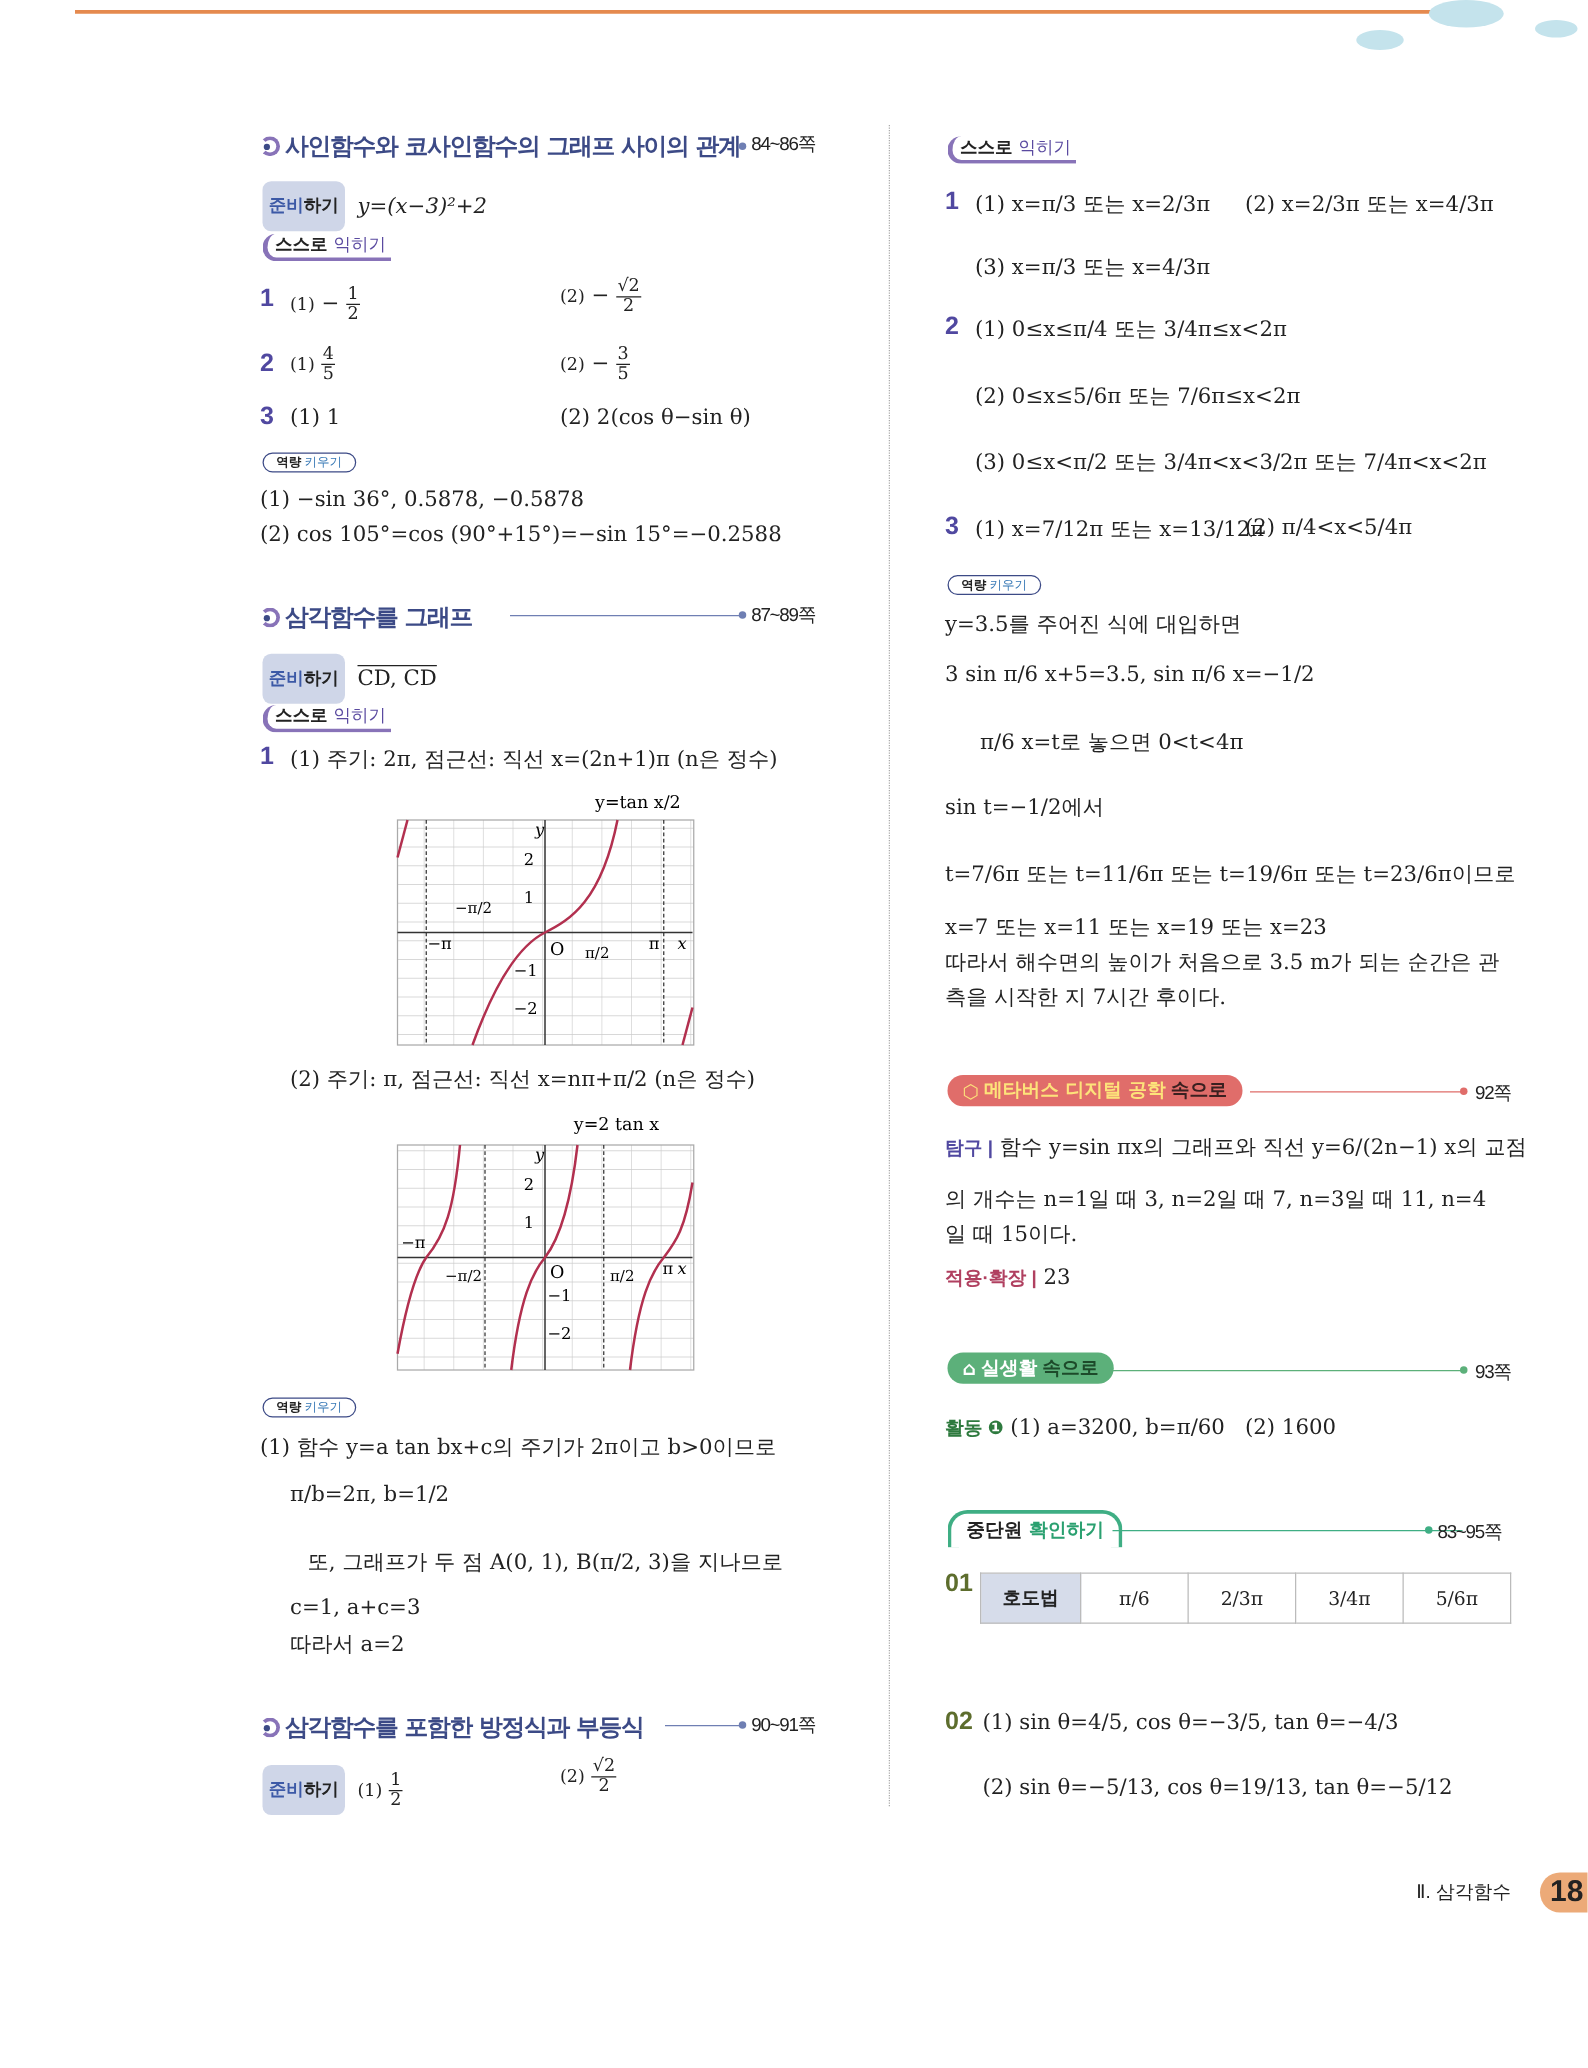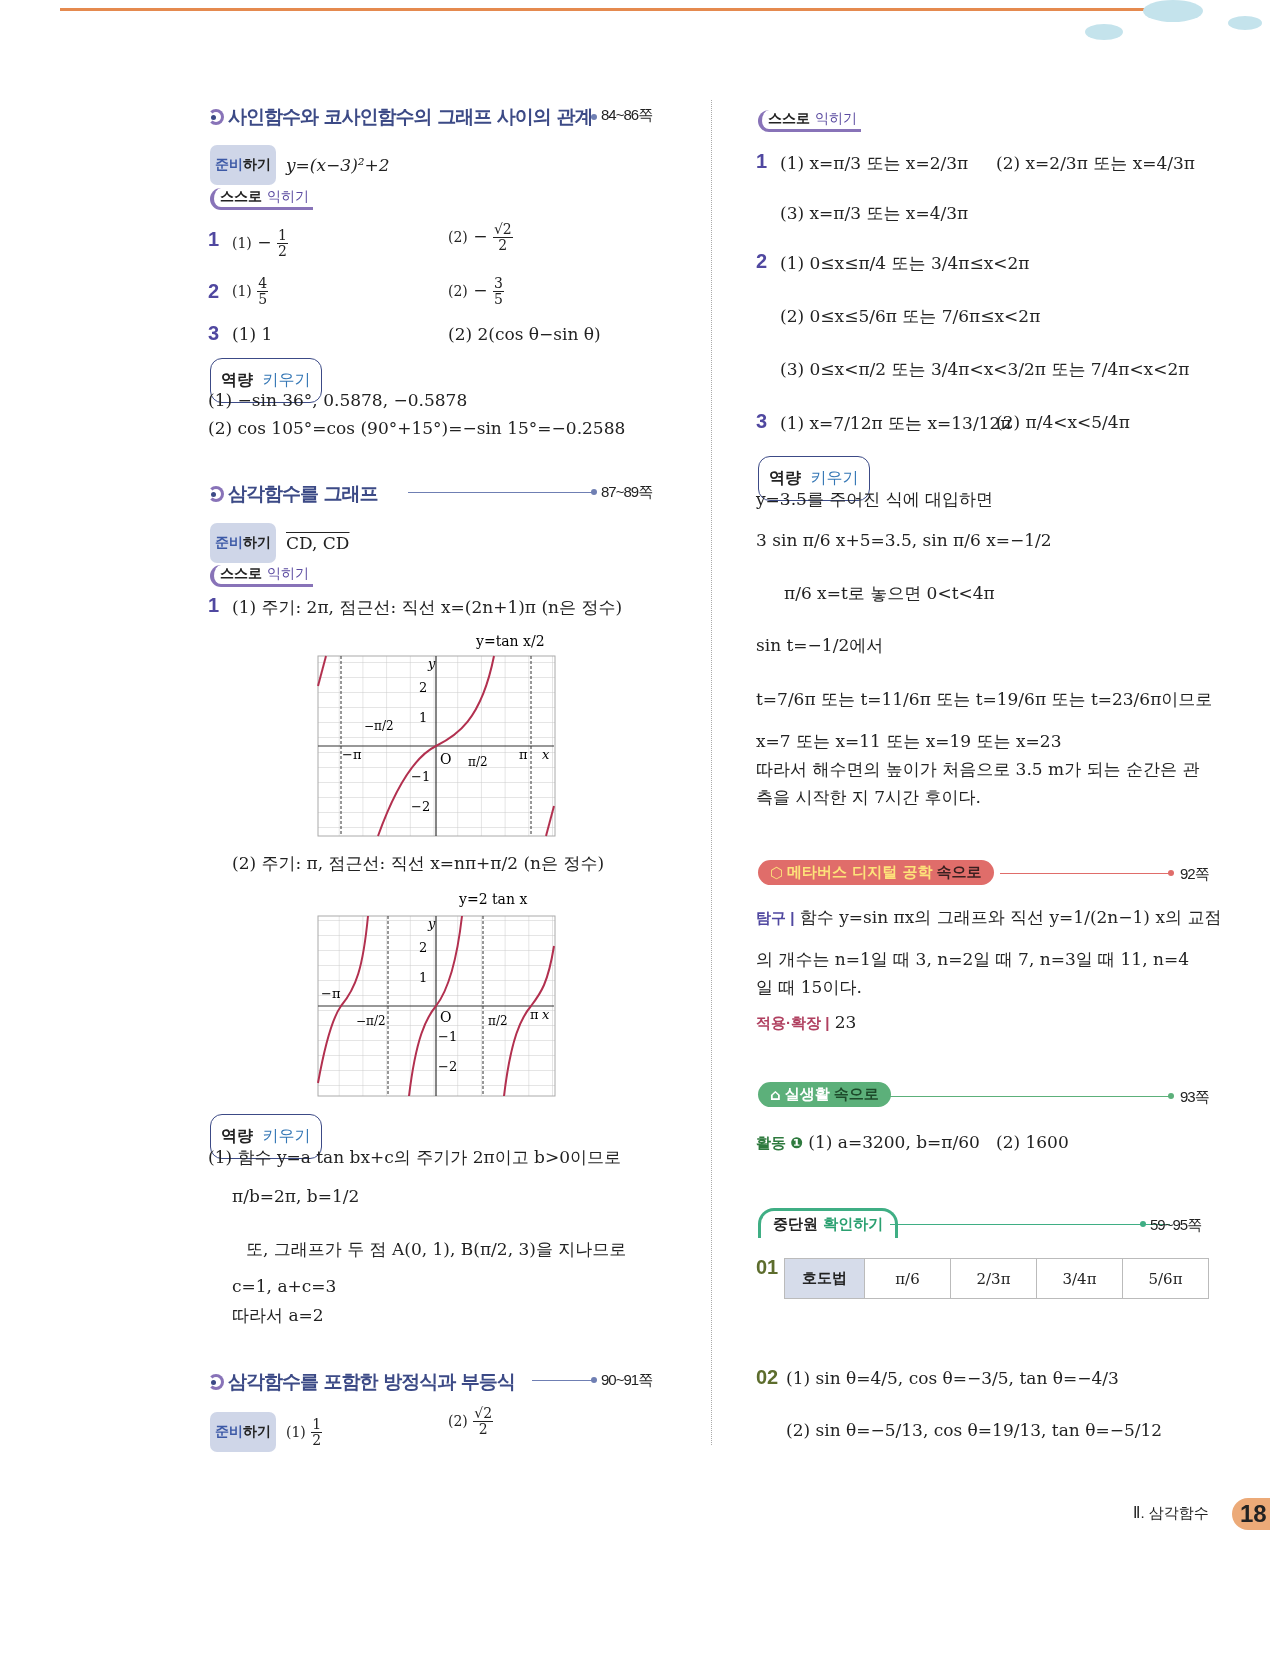--- a/index.html
+++ b/index.html
@@ -12,21 +12,21 @@
 .sec-title{font-family:"DejaVu Sans",sans-serif;font-weight:bold;font-size:19px;color:#3c4a86;display:flex;align-items:center;letter-spacing:-1px}
 .sec-dot{width:16px;height:16px;border-radius:50%;border:3px solid #8873b8;border-left-color:transparent;position:relative;margin-right:4px}
 .sec-dot:after{content:"";position:absolute;left:0;top:3px;width:5px;height:5px;border-radius:50%;background:#3c4a86}
 .pageref{font-family:"Liberation Sans",sans-serif;font-size:15px;color:#222;letter-spacing:-1px}
 .lineref{height:1px;background:#6f7fb3}
 .refdot{width:6px;height:6px;border-radius:50%;background:#6f7fb3}
 .prep{display:inline-block;background:#cfd6e8;border-radius:7px;padding:11px 5px;font-family:"DejaVu Sans",sans-serif;font-size:14px;font-weight:bold;color:#222}
 .prep b{color:#3c59a6}
 .self{font-family:"DejaVu Sans",sans-serif;font-size:14px;font-weight:bold;color:#222;border-left:4px solid #8873b8;border-bottom:3px solid #8873b8;border-radius:14px 0 0 14px;padding:0 4px 1px 6px;display:inline-block}
 .self b{color:#5a4aa0;font-weight:normal}
-.cap{font-family:Liberation Mono, monospace;font-size:16px;font-weight:bold;color:#222;border:1.5px solid #3c4a86;border-radius:12px;padding:11px 10px;display:inline-block}
+.cap{font-family:Liberation Serif, serif;font-size:10px;font-weight:bold;color:#222;border:1.5px solid #3c4a86;border-radius:12px;padding:0 10px;display:inline-block}
 .cap b{color:#3577b5;font-weight:normal}
 .num{font-family:"Liberation Sans",sans-serif;font-weight:bold;font-size:20px;color:#5048a0}
 .txt{font-size:17px;white-space:nowrap}
 .small{font-size:14px}
 .frac{display:inline-block;vertical-align:middle;text-align:center;font-size:14px;line-height:1.05}
 .frac span{display:block}
 .frac .n{border-bottom:1px solid #222;padding:0 1px}
 .badge-meta{background:#e06d6a;border-radius:16px;padding:3px 12px;font-family:"DejaVu Sans",sans-serif;font-weight:bold;font-size:15px;color:#fde37a;display:flex;align-items:center;gap:4px}
 .badge-meta b{color:#3a2020}
 .badge-life{background:#5cb07a;border-radius:16px;padding:3px 12px;font-family:"DejaVu Sans",sans-serif;font-weight:bold;font-size:15px;color:#fff;display:flex;align-items:center;gap:4px}
@@ -215,21 +215,21 @@
 
 <div class="abs badge-meta" style="left:758px;top:860px">
   <span>⬡</span>
   <span>메타버스 디지털 공학</span>
     <b>속으로</b>
 </div>
 <div class="abs" style="left:1000px;top:873px;width:170px;height:1px;background:#e06d6a"></div>
 <div class="abs" style="left:1168px;top:870px;width:6px;height:6px;border-radius:50%;background:#e06d6a"></div>
 <div class="abs pageref" style="left:1180px;top:865px">92쪽</div>
 
-<div class="abs txt" style="left:756px;top:906px"><span class="sans" style="color:#5048a0;font-weight:bold;font-size:15px">탐구 |</span> <span>함수 y=sin πx의 그래프와 직선 y=1/(2n−1) x의 교점</span></div>
+<div class="abs txt" style="left:756px;top:906px"><span class="sans" style="color:#5048a0;font-weight:bold;font-size:15px">탐구 |</span> <span>함수 y=sin πx의 그래프와 직선 y=6/(2n−1) x의 교점</span></div>
 <div class="abs txt" style="left:756px;top:948px">의 개수는 n=1일 때 3, n=2일 때 7, n=3일 때 11, n=4</div>
 <div class="abs txt" style="left:756px;top:976px">일 때 15이다.</div>
 <div class="abs txt" style="left:756px;top:1012px"><span class="sans" style="color:#b04060;font-weight:bold;font-size:15px">적용·확장 |</span> <span>23</span></div>
 
 <div class="abs badge-life" style="left:758px;top:1082px">
   <span>⌂</span>
   <span>실생활</span>
     <b>속으로</b>
 </div>
 <div class="abs" style="left:888px;top:1096px;width:282px;height:1px;background:#5cb07a"></div>
@@ -237,21 +237,21 @@
 <div class="abs pageref" style="left:1180px;top:1088px">93쪽</div>
 
 <div class="abs txt" style="left:756px;top:1132px"><span class="sans" style="color:#2e7a3e;font-weight:bold;font-size:15px">활동 ❶</span> <span>(1) a=3200, b=π/60</span></div>
 <div class="abs txt" style="left:996px;top:1132px">(2) 1600</div>
 
 <div class="abs mid" style="left:758px;top:1208px">
   <span>중단원</span> <b>확인하기</b>
 </div>
 <div class="abs" style="left:890px;top:1224px;width:280px;height:1px;background:#3fae84"></div>
 <div class="abs" style="left:1140px;top:1221px;width:6px;height:6px;border-radius:50%;background:#3fae84"></div>
-<div class="abs pageref" style="left:1150px;top:1216px">59~95쪽</div>
+<div class="abs pageref" style="left:1150px;top:1216px">83~95쪽</div>
 
 <div class="abs olive" style="left:756px;top:1256px">01</div>
 <table class="abs conv" style="left:784px;top:1258px">
   <tbody>
   <tr>
     <td class="h">호도법</td>
     <td>π/6</td>
     <td>2/3π</td>
     <td>3/4π</td>
     <td>5/6π</td>

